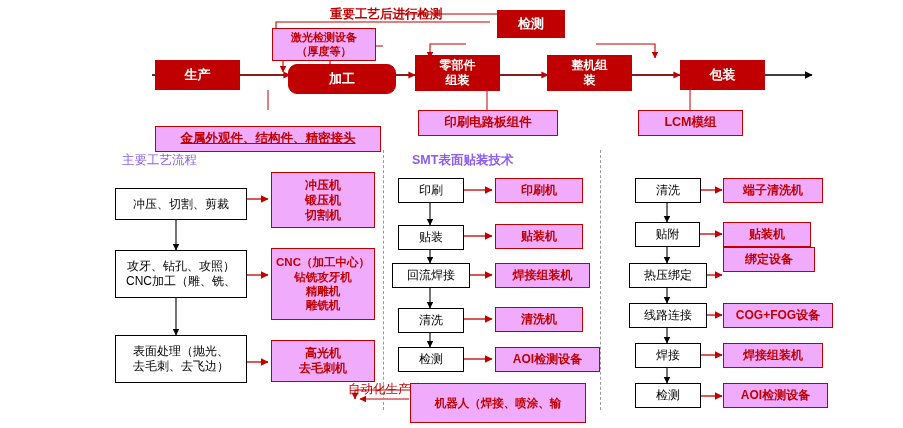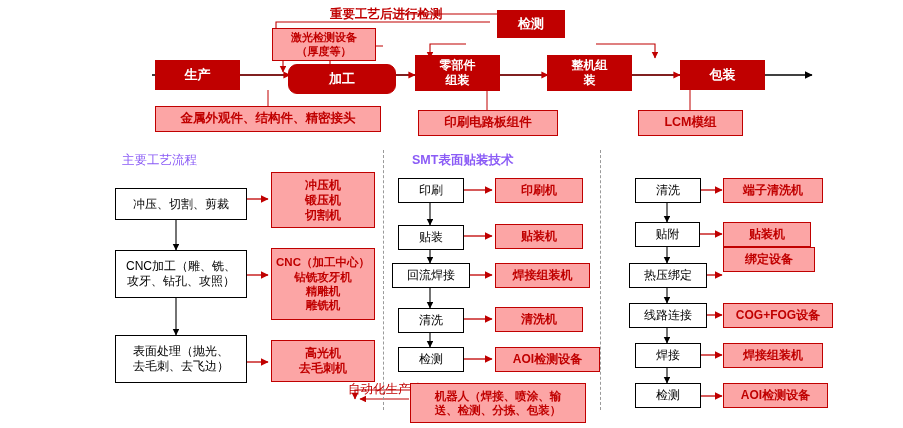--- a/index.html
+++ b/index.html
@@ -8,21 +8,21 @@
     background:#ffffff;
     font-family:"Liberation Sans","DejaVu Sans",sans-serif;
     font-size:12px;color:#000;
     overflow:hidden;
   }
   .node{position:absolute;box-sizing:border-box;display:flex;align-items:center;justify-content:center;text-align:center;line-height:1.25;}
   
   .redfill{background:#c00000;color:#fff;border:1px solid #c00000;font-weight:bold;font-size:13px;}
   .redfill.small{font-size:12px;}
   
-  .redline{background:#fca5a5;border:1.2px solid #c00000;color:#c00000;font-weight:bold;}
+  .redline{background:#f0abfc;border:1.2px solid #c00000;color:#c00000;font-weight:bold;}
   
   .blackline{background:#ffffff;border:1.2px solid #000;color:#000;}
   .label{position:absolute;color:#8b5cf6;font-size:12.5px;}
   .label.red{color:#c00000;}
   svg.overlay{position:absolute;left:0;top:0;width:903px;height:428px;pointer-events:none;}
   .vdash{position:absolute;border-left:1px dashed #9a9a9a;}
 </style>
 </head>
 <body>
 
@@ -110,33 +110,33 @@
 <div class="node redfill small" style="left:415px;top:55px;width:85px;height:36px;flex-direction:column;">
   <span>零部件</span>
   <span>组装</span>
 </div>
 <div class="node redfill small" style="left:547px;top:55px;width:85px;height:36px;flex-direction:column;">
   <span>整机组</span>
   <span>装</span>
 </div>
 <div class="node redfill" style="left:680px;top:60px;width:85px;height:30px;">包装</div>
 
-<div class="node redline" style="left:155px;top:106px;width:226px;height:26px;font-size:12.5px;">金属外观件、结构件、精密接头</div>
+<div class="node redline" style="left:155px;top:126px;width:226px;height:26px;font-size:12.5px;text-decoration:underline;">金属外观件、结构件、精密接头</div>
 <div class="node redline" style="left:418px;top:110px;width:140px;height:26px;font-size:12.5px;">印刷电路板组件</div>
 <div class="node redline" style="left:638px;top:110px;width:105px;height:26px;font-size:12.5px;">LCM模组</div>
 
 <div class="label" style="left:122px;top:152px;">主要工艺流程</div>
 <div class="label" style="left:412px;top:152px;font-weight:bold;">SMT表面贴装技术</div>
 
 <div class="node blackline" style="left:115px;top:182px;width:132px;height:32px;margin-top:6px;">
   <span>冲压、切割、剪裁</span>
 </div>
 <div class="node blackline" style="left:115px;top:250px;width:132px;height:48px;flex-direction:column;">
+  <span>攻牙、钻孔、攻照）</span>
   <span>CNC加工（雕、铣、</span>
-  <span>攻牙、钻孔、攻照）</span>
 </div>
 <div class="node blackline" style="left:115px;top:335px;width:132px;height:48px;flex-direction:column;">
   <span>表面处理（抛光、</span>
   <span>去毛刺、去飞边）</span>
 </div>
 
 <div class="node redline" style="left:271px;top:172px;width:104px;height:56px;flex-direction:column;font-size:12px;">
   <span>冲压机</span>
   <span>锻压机</span>
   <span>切割机</span>
@@ -174,14 +174,13 @@
 <div class="node redline" style="left:723px;top:178px;width:100px;height:25px;">端子清洗机</div>
 <div class="node redline" style="left:723px;top:222px;width:88px;height:25px;">贴装机</div>
 <div class="node redline" style="left:723px;top:247px;width:92px;height:25px;">绑定设备</div>
 <div class="node redline" style="left:723px;top:303px;width:110px;height:25px;">COG+FOG设备</div>
 <div class="node redline" style="left:723px;top:343px;width:100px;height:25px;">焊接组装机</div>
 <div class="node redline" style="left:723px;top:383px;width:105px;height:25px;">AOI检测设备</div>
 
 <div class="label red" style="left:348px;top:381px;color:#c00000;">自动化生产线</div>
 <div class="node redline" style="left:410px;top:383px;width:176px;height:40px;flex-direction:column;font-size:11.5px;">
   <span>机器人（焊接、喷涂、输</span>
-  <span>送、检测、分拣、包装）</span>
 </div>
 
 </body></html>

